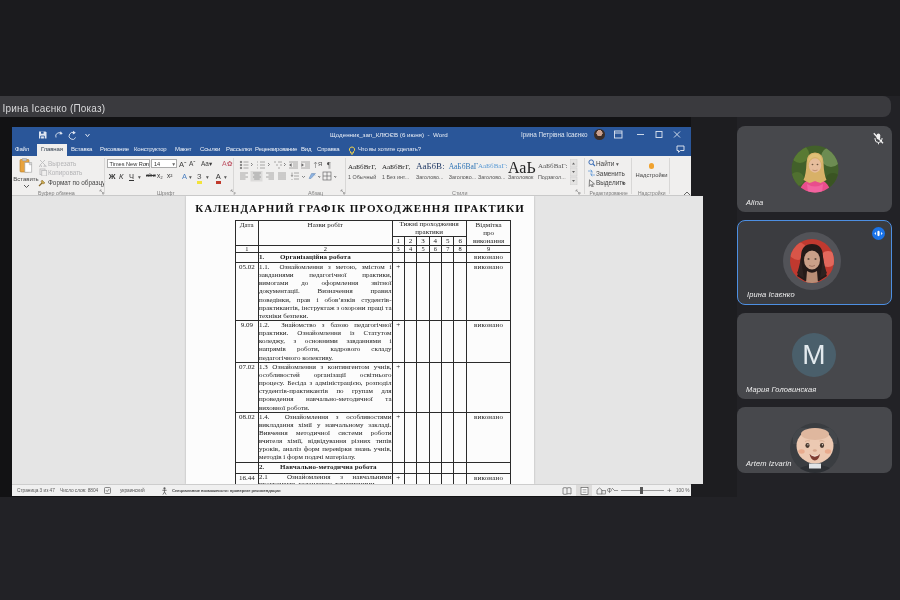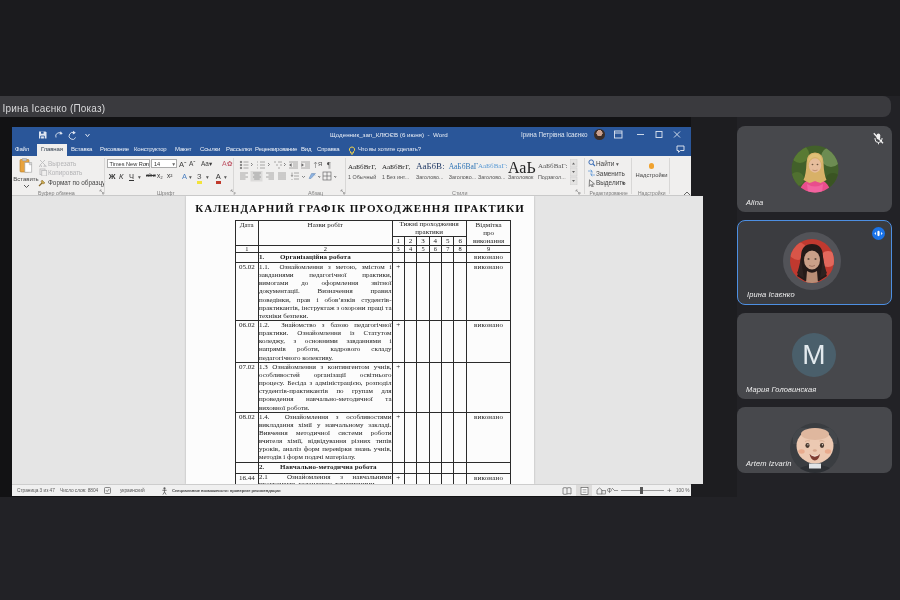--- a/index.html
+++ b/index.html
@@ -335,21 +335,21 @@
             <td class="cname">1.1.&nbsp; Ознайомлення з метою, змістом і завданнями педагогічної практики, вимогами до оформлення звітної документації. Визначення правил поведінки, прав і обов’язків студентів-практикантів, інструктаж з охорони праці та техніки безпеки.</td>
             <td class="cplus">+</td>
                 <td></td>
                 <td></td>
                 <td></td>
                 <td></td>
                 <td></td>
             <td class="cdone">виконано</td>
           </tr>
           <tr style="height:41px">
-            <td class="cdate">06.02</td>
+            <td class="cdate">9.09</td>
             <td class="cname">1.2.&nbsp; Знайомство з базою педагогічної практики. Ознайомлення із Статутом коледжу, з основними завданнями і напрямів роботи, кадрового складу педагогічного колективу.</td>
             <td class="cplus">+</td>
                 <td></td>
                 <td></td>
                 <td></td>
                 <td></td>
                 <td></td>
             <td class="cdone">виконано</td>
           </tr>
           <tr style="height:48px">

